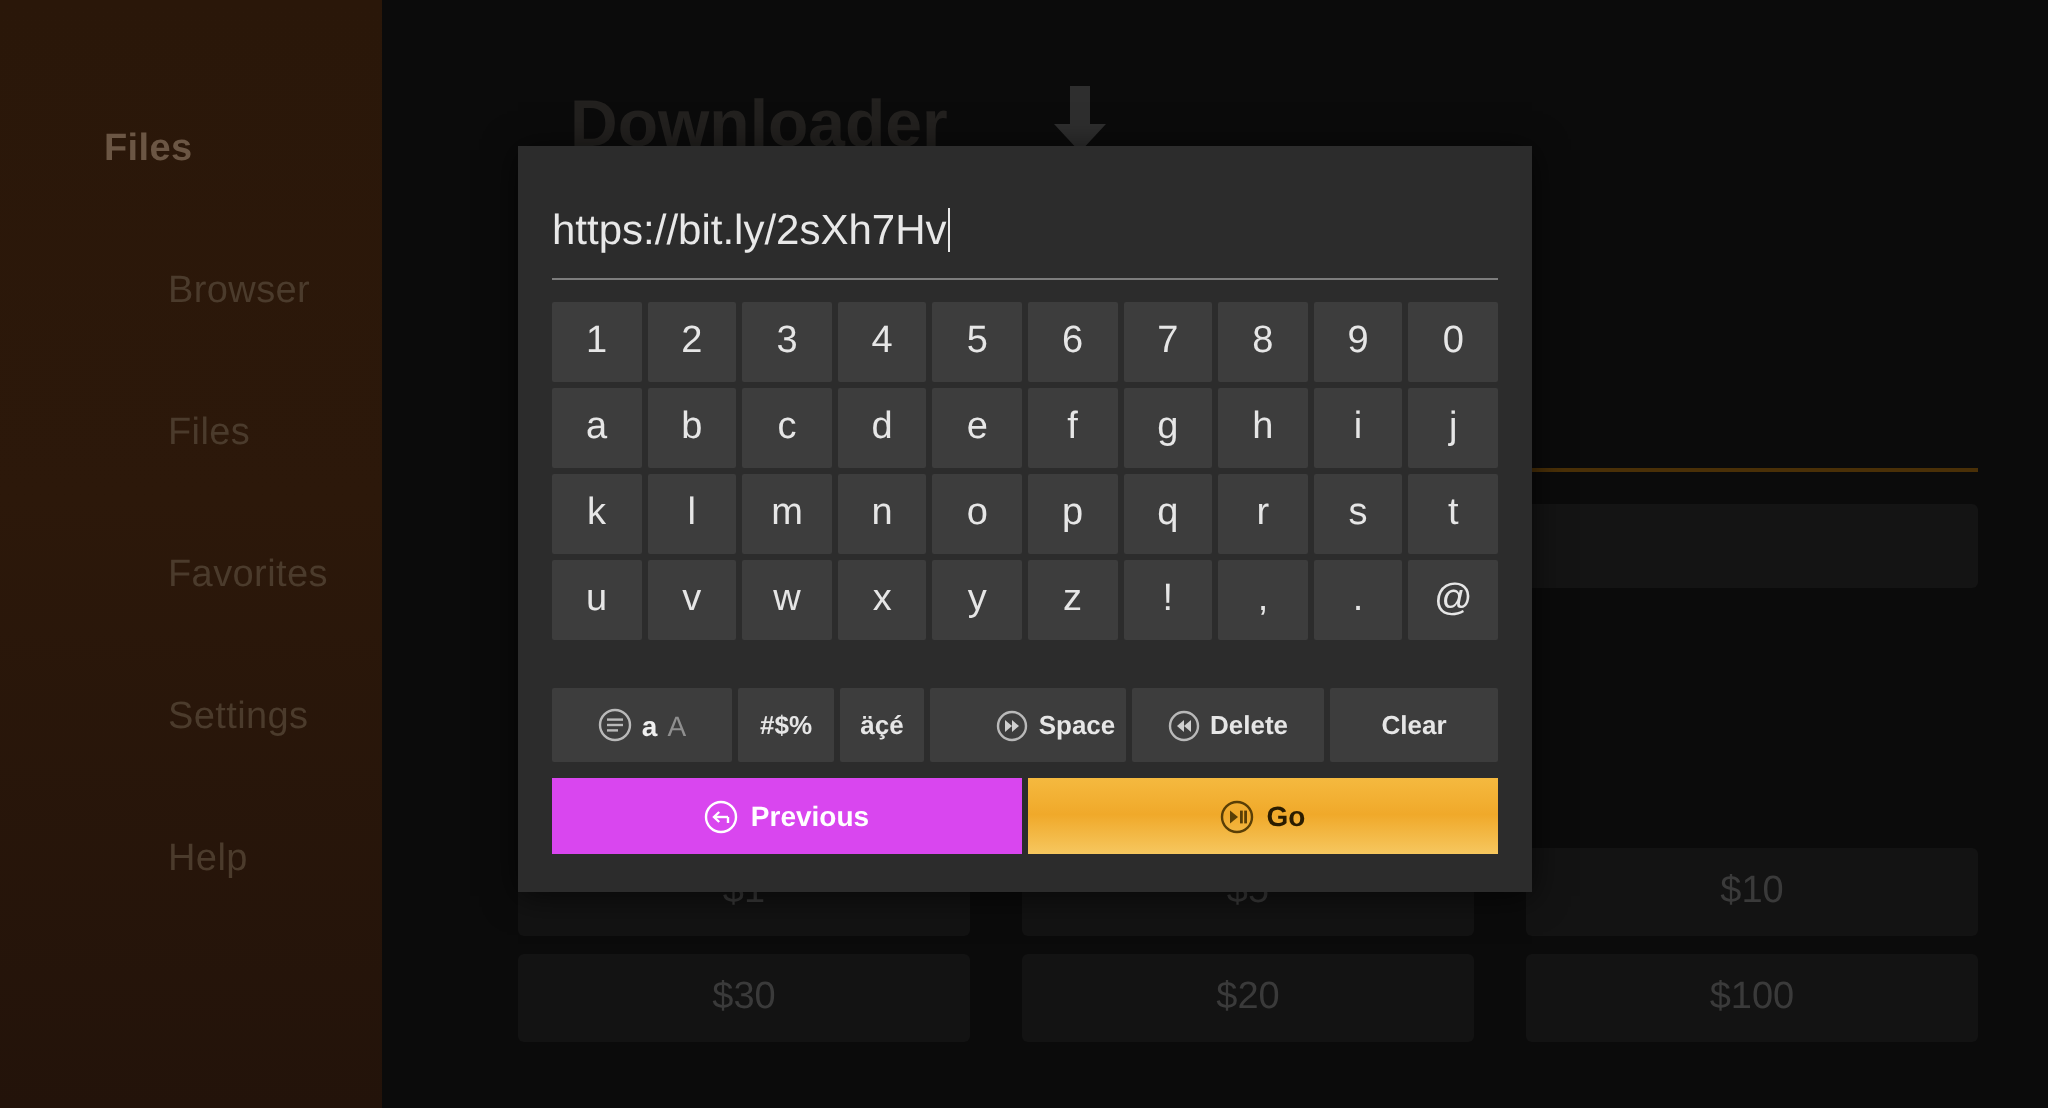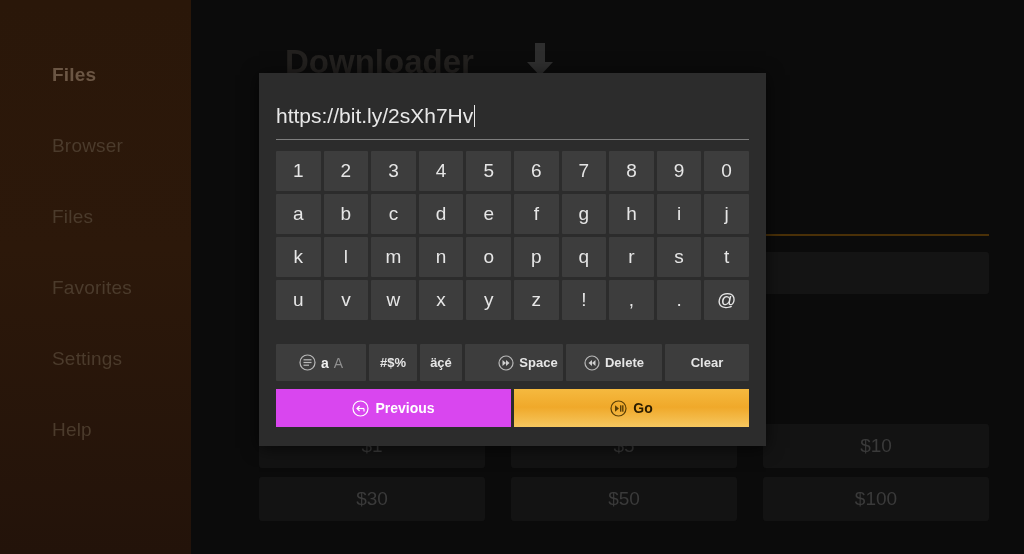--- a/index.html
+++ b/index.html
@@ -21,21 +21,21 @@
     width: 191px; height: 554px;
     background: linear-gradient(180deg,#2a1709 0%, #2c180a 45%, #23130a 100%);
   }
   .side-item {
     position: absolute; left: 52px;
     font-size: 19px;
     letter-spacing: .2px;
     white-space: nowrap;
   }
   .side-item.active { color: #6b5644; font-weight: bold; }
-  .side-item.dim    { color: #4b3b2c; }
+  .side-item.dim    { color: #4b3b2c; margin-left: 32px; }
 
   
   #main {
     position: absolute; left: 191px; top: 0;
     width: 833px; height: 554px;
     background: #0b0b0b;
   }
   #app-title {
     position: absolute; left: 68px; top: 43px;
     font-size: 33px; font-weight: bold; color: #23211f;
@@ -225,21 +225,21 @@
       <div class="ghost-btn" style="left:504px;width:226px;"></div>
     </div>
 
     <div id="donate-text">Please use one of these donation buttons:</div>
 
     <div id="donate-grid">
       <div class="donate-btn" style="left:0;top:0;">$1</div>
       <div class="donate-btn" style="left:252px;top:0;">$5</div>
       <div class="donate-btn" style="left:504px;top:0;">$10</div>
       <div class="donate-btn" style="left:0;top:53px;">$30</div>
-      <div class="donate-btn" style="left:252px;top:53px;">$50</div>
+      <div class="donate-btn" style="left:252px;top:53px;">$20</div>
       <div class="donate-btn" style="left:504px;top:53px;">$100</div>
     </div>
   </div>
 
 
   <div id="kbd">
 
     <div id="kbd-input">
       <span class="txt">https://bit.ly/2sXh7Hv</span><span class="caret"></span>
       <span class="underline"></span>

